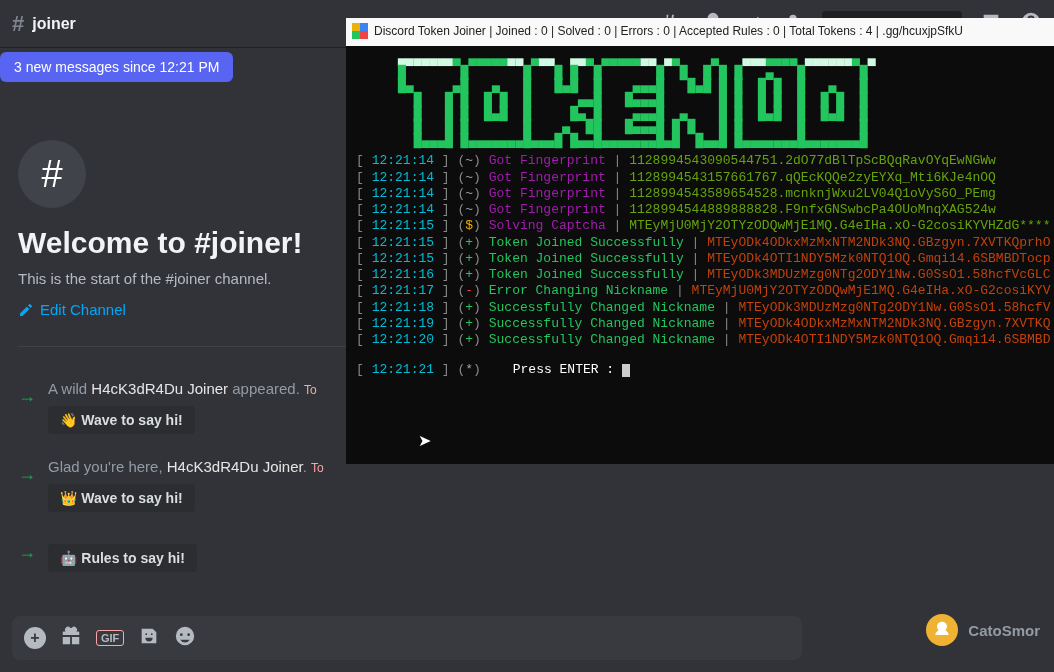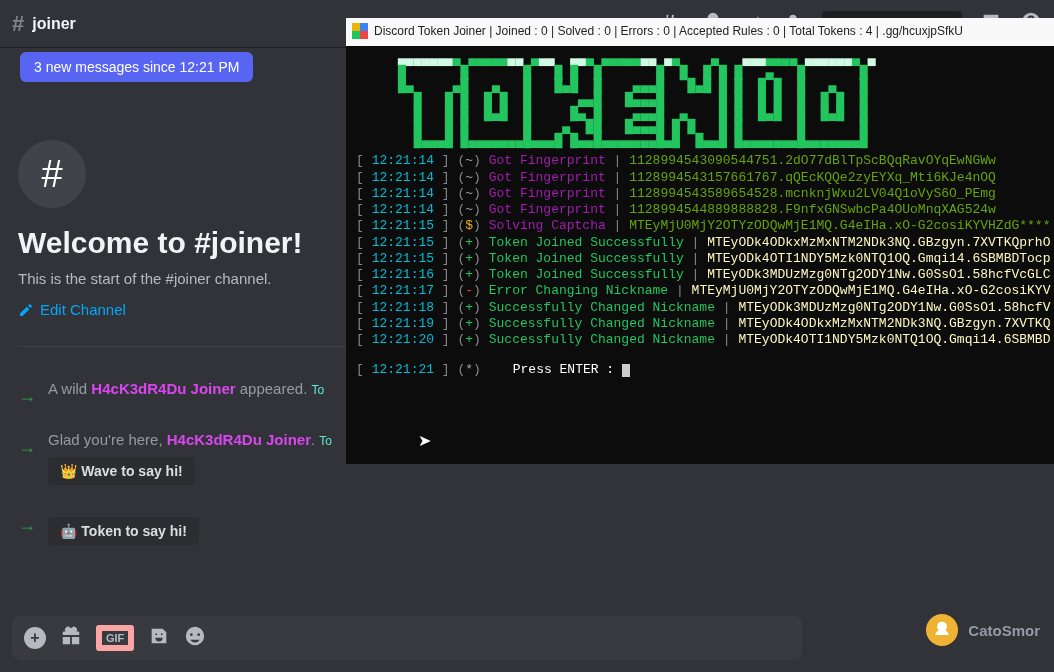--- a/index.html
+++ b/index.html
@@ -29,21 +29,21 @@
   display: flex; align-items: center; padding: 0 8px;
   color: #949ba4; font-size: 13px;
   justify-content: space-between;
 }
 .tb-ic { width: 22px; height: 22px; fill: currentColor; }
 .badge-dot { position: relative; }
 .badge-dot::after { content:""; position:absolute; right:-2px; bottom:-2px; width:8px; height:8px; background:#f23f42; border-radius:50%; border:2px solid #313338; }
 
 
 .new-msgs {
-  position: absolute; left: 20px; top: 52px;
+  position: absolute; left: 0; top: 52px;
   background: #5865f2; color: #fff;
   padding: 7px 14px; border-radius: 6px;
   font-size: 14px; font-weight: 500;
   z-index: 2;
 }
 
 
 .welcome {
   position: absolute; left: 18px; top: 140px; right: 250px;
 }
@@ -55,39 +55,39 @@
 .welcome h1 { color: #f2f3f5; font-size: 30px; font-weight: 800; margin-bottom: 10px; }
 .welcome .sub { color: #b5bac1; font-size: 15px; margin-bottom: 14px; }
 .edit-link { color: #00a8fc; font-size: 15px; cursor: pointer; display:flex; align-items:center; gap:6px; }
 .divider { height:1px; background:#3f4147; margin-top: 28px; }
 
 
 .joins { position:absolute; left:18px; top: 380px; right: 240px; }
 .join-row { display:flex; align-items:flex-start; gap: 12px; margin-bottom: 24px; }
 .arrow { color:#23a559; font-size: 18px; margin-top: 6px; }
 .join-text { color:#949ba4; font-size: 15px; }
-.join-text .user { color:#d946ef; font-weight: 700; text-align: center; }
-.join-text .ts { color:#5eead4; font-size: 12px; margin-top: 16px; }
+.join-text .user { color:#e5e5e5; font-weight: 400; text-align: center; }
+.join-text .ts { color:#fca5a5; font-size: 12px; margin-top: 16px; }
 .wave-btn {
   margin-top: 8px; background:#2b2d31; border:none;
   color:#dbdee1; padding:6px 12px; border-radius:4px;
   font-size: 14px; font-weight:600; cursor:pointer;
   display:flex; align-items:center; gap:8px;
 }
 
 
 .msgbar {
   position:absolute; left:12px; right: 252px; bottom: 12px;
   background:#383a40; border-radius:8px; height:44px;
   display:flex; align-items:center; padding:0 12px; gap:14px;
 }
 .plus-circ { width:22px; height:22px; background:#b5bac1; border-radius:50%; display:flex; align-items:center; justify-content:center; color:#383a40; font-weight:800; cursor:pointer; font-size:16px; }
 .msgbar .ph { color:#6d6f78; font-size:15px; flex:1; }
 .msgbar .right-ic { display:flex; gap:14px; color:#b5bac1; align-items:center; }
-.gif { border:6px solid #fca5a5; border-radius:3px; padding:1px 4px; font-size:11px; font-weight:700; }
+.gif { border:1px solid #fca5a5; border-radius:3px; padding:1px 4px; font-size:11px; font-weight:700; }
 
 
 .members { position:absolute; right:14px; bottom:26px; display:flex; flex-direction:column; gap:14px;justify-content:space-between; }
 .member { display:flex; align-items:center; gap:10px; color:#949ba4; font-size:15px; font-weight:600; }
 .av { width:32px; height:32px; border-radius:50%; background:#f0b232; display:flex; align-items:center; justify-content:center; }
 .av svg { width:20px; height:20px; fill:#fff; }
 
 
 .term {
   position:absolute; left:346px; top:44px; right:0; height: 420px;
@@ -106,21 +106,21 @@
   background: conic-gradient(#3b82f6 0 25%, #ef4444 0 50%, #22c55e 0 75%, #eab308 0 100%);
   margin-right:6px;
 }
 .term-wrap { position:absolute; left:346px; top:44px; right:0; }
 .ascii { padding: 6px 0 6px 52px; line-height: 1.05; white-space: pre; color:#22c55e; letter-spacing: 0; font-size: 13px; }
 .ascii span.l { color: #d1fae5; } 
 .logs { padding-left: 10px; line-height: 1.25; white-space: pre; }
 .br { color:#888; } .ts { color:#00bcd4; }
 .sym-t { color:#9ca3af; } .sym-d { color:#eab308; } .sym-p { color:#22c55e; } .sym-s { color:#ef4444; }
 .gfp { color:#a21caf; } .gid { color:#65a30d; }
-.tj { color:#22c55e; } .tok { color:#fef9c3; }
+.tj { color:#22c55e; } .tok { color:#c2410c; }
 .err { color:#22c55e; }
 .prompt { color:#fff;margin-left:24px; }
 .cursor { display:inline-block; width:8px; height:13px; background:#ccc; vertical-align:middle; }
 .mouse { position:absolute; left:418px; top:431px; font-size:16px; color:#fff; pointer-events:none; z-index:50; }
 </style>
 </head>
 <body>
 
 <div class="topbar">
   <span class="hash">#</span>
@@ -166,36 +166,39 @@
     <span>Edit Channel</span>
   </div>
   <div class="divider"></div>
 </div>
 
 <div class="joins" id="joins">
     <div class="join-row">
     <span class="arrow">→</span>
     <div>
       <span class="join-text">A wild <span class="user">H4cK3dR4Du Joiner</span> appeared. <span class="ts">To</span></span>
+      <div>
+          <button class="wave-btn">👋 Wave to say hi!</button>
+        </div>
     </div>
     </div>
     <div class="join-row">
     <span class="arrow">→</span>
     <div>
       <span class="join-text">Glad you're here, <span class="user">H4cK3dR4Du Joiner</span>. <span class="ts">To</span></span>
       <div>
           <button class="wave-btn">👑 Wave to say hi!</button>
         </div>
     </div>
     </div>
     <div class="join-row">
     <span class="arrow">→</span>
     <div>
       <div>
-          <button class="wave-btn">🤖 Token to say hi!</button>
+          <button class="wave-btn">🤖 Rules to say hi!</button>
         </div>
     </div>
     </div>
   </div>
 
 <div class="msgbar">
   <div class="plus-circ">+</div>
   <div class="right-ic">
     <span><svg class="tb-ic" viewBox="0 0 24 24">
           <path d="M20 7h-2.2A3 3 0 0 0 13 3a3 3 0 0 0-1 .2A3 3 0 0 0 11 3a3 3 0 0 0-4.8 4H4a1 1 0 0 0-1 1v3h18V8a1 1 0 0 0-1-1zM3 21h8v-8H3zm10 0h8v-8h-8z"></path>

